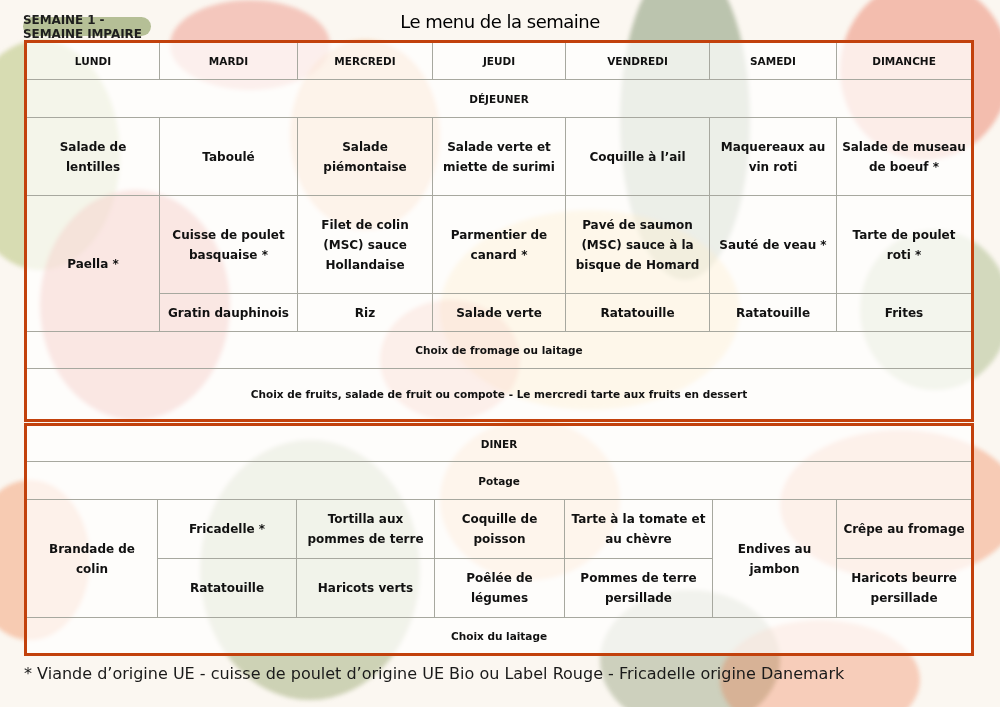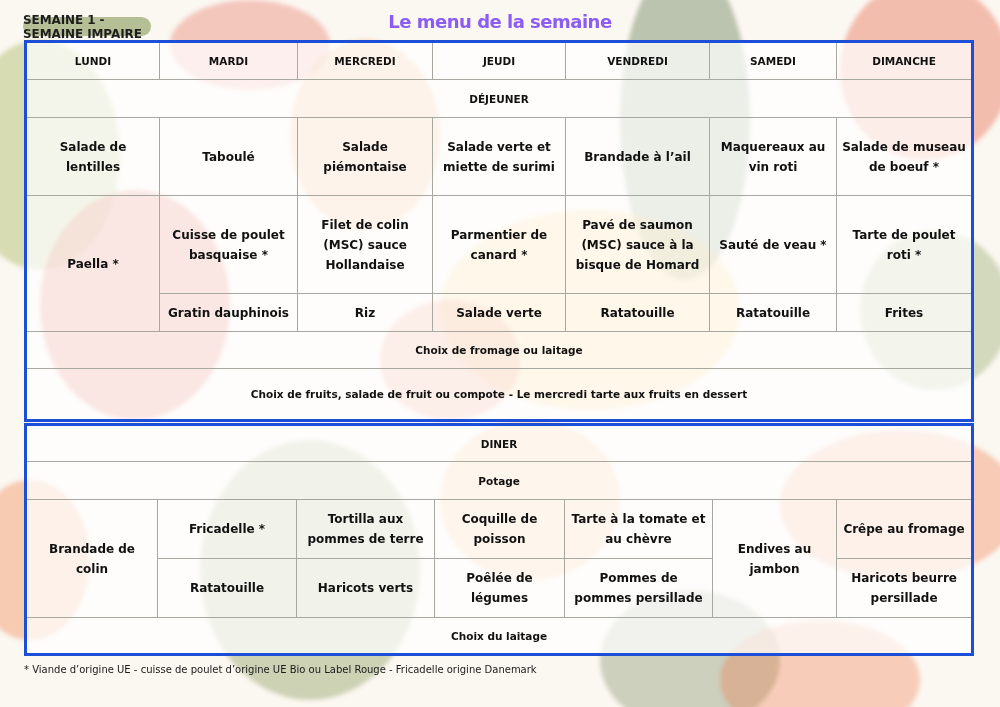--- a/index.html
+++ b/index.html
@@ -12,38 +12,38 @@
   .blob { position:absolute; border-radius:50%; filter:blur(2px); }
   .week-badge {
     position:absolute; left:23px; top:17px; width:128px; height:19px;
     background:#b5bf96; border-radius:10px;
     font-size:12px; font-weight:bold; color:#1e1e1e;
     display:flex; align-items:center; justify-content:center; letter-spacing:-0.1px;
     z-index:2;
   }
   .title {
     position:absolute; left:330px; width:340px; top:11px; text-align:center;
-    font-size:18px; font-weight:bold; color:#8b5cf6; letter-spacing:-0.5px; z-index:2;
+    font-size:18px; font-weight:normal; color:#000000; letter-spacing:-0.5px; z-index:2;
   }
   table.menu {
     position:absolute; left:24px; width:947px;
     border-collapse:collapse; table-layout:fixed;
-    border:3px solid #1d4ed8; z-index:2;
+    border:3px solid #c2410c; z-index:2;
     background:rgba(255,255,255,0.72);
   }
   table.menu td {
     border:1px solid #a7a89f; text-align:center; vertical-align:middle;
     font-weight:bold; color:#111; font-size:12px; line-height:20px;
     padding:0 4px;
   }
   table.menu td.small { font-size:10.5px; }
   #lunch { top:40px; height:371px; }
   #dinner { top:423px; height:232px;padding-left:45px; }
   .footnote {
-    position:absolute; left:24px; top:664px; font-size:10px; color:#1a1a1a; z-index:2;
+    position:absolute; left:24px; top:664px; font-size:16px; color:#1a1a1a; z-index:2;
   }
 </style>
 </head>
 <body>
 
 <div class="bg">
   <div class="blob" style="left:-40px;top:40px;width:160px;height:230px;background:rgba(150,170,60,0.35);"></div>
   <div class="blob" style="left:40px;top:190px;width:190px;height:230px;background:rgba(220,70,50,0.45);"></div>
   <div class="blob" style="left:170px;top:0px;width:160px;height:90px;background:rgba(230,90,70,0.3);"></div>
   <div class="blob" style="left:290px;top:40px;width:150px;height:190px;background:rgba(240,140,60,0.35);"></div>
@@ -84,21 +84,21 @@
     <td class="small">DIMANCHE</td>
   </tr>
   <tr style="height:38px">
     <td colspan="7" class="small">DÉJEUNER</td>
   </tr>
   <tr style="height:78px">
     <td>Salade de lentilles</td>
     <td>Taboulé</td>
     <td>Salade piémontaise</td>
     <td>Salade verte et miette de surimi</td>
-    <td>Brandade à l’ail</td>
+    <td>Coquille à l’ail</td>
     <td>Maquereaux au vin roti</td>
     <td>Salade de museau de boeuf *</td>
   </tr>
   <tr style="height:98px">
     <td rowspan="2">Paella *</td>
     <td>Cuisse de poulet basquaise *</td>
     <td>Filet de colin (MSC) sauce Hollandaise</td>
     <td>Parmentier de canard *</td>
     <td>Pavé de saumon (MSC) sauce à la bisque de Homard</td>
     <td>Sauté de veau *</td>
@@ -144,21 +144,21 @@
     <td>Tortilla aux pommes de terre</td>
     <td>Coquille de poisson</td>
     <td>Tarte à la tomate et au chèvre</td>
     <td rowspan="2">Endives au jambon</td>
     <td>Crêpe au fromage</td>
   </tr>
   <tr style="height:59px">
     <td>Ratatouille</td>
     <td>Haricots verts</td>
     <td>Poêlée de légumes</td>
-    <td>Pommes  de pommes persillade</td>
+    <td>Pommes  de terre persillade</td>
     <td>Haricots beurre persillade</td>
   </tr>
   <tr style="height:37px">
     <td colspan="7" class="small">Choix du laitage</td>
   </tr>
 </tbody>
   </table>
 
 <div class="footnote">*  Viande d’origine UE - cuisse de poulet d’origine UE Bio ou Label Rouge - Fricadelle origine Danemark</div>
 

